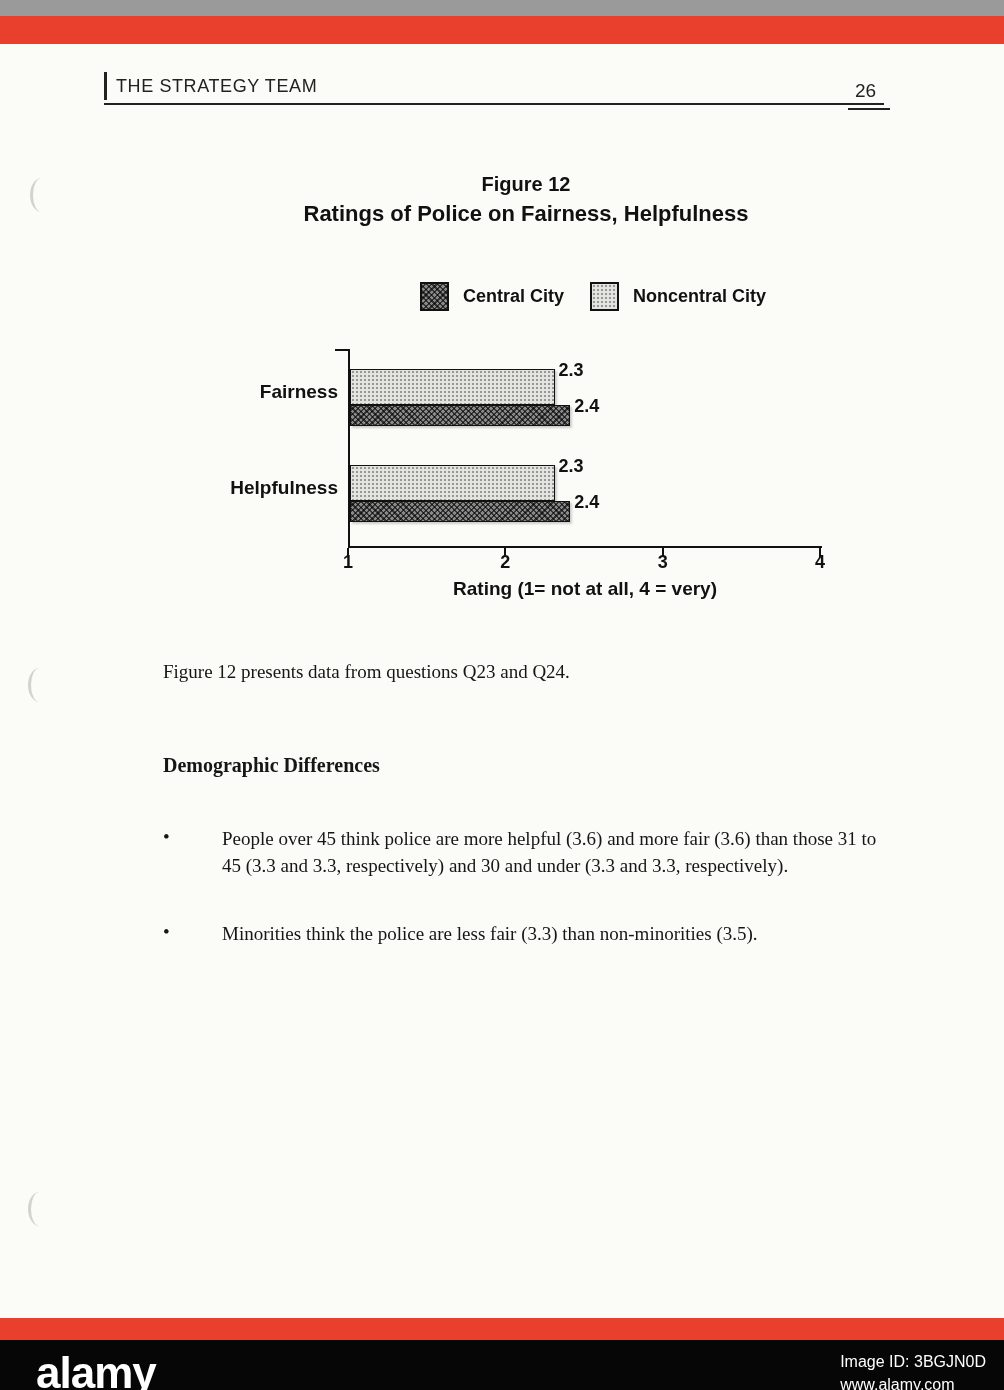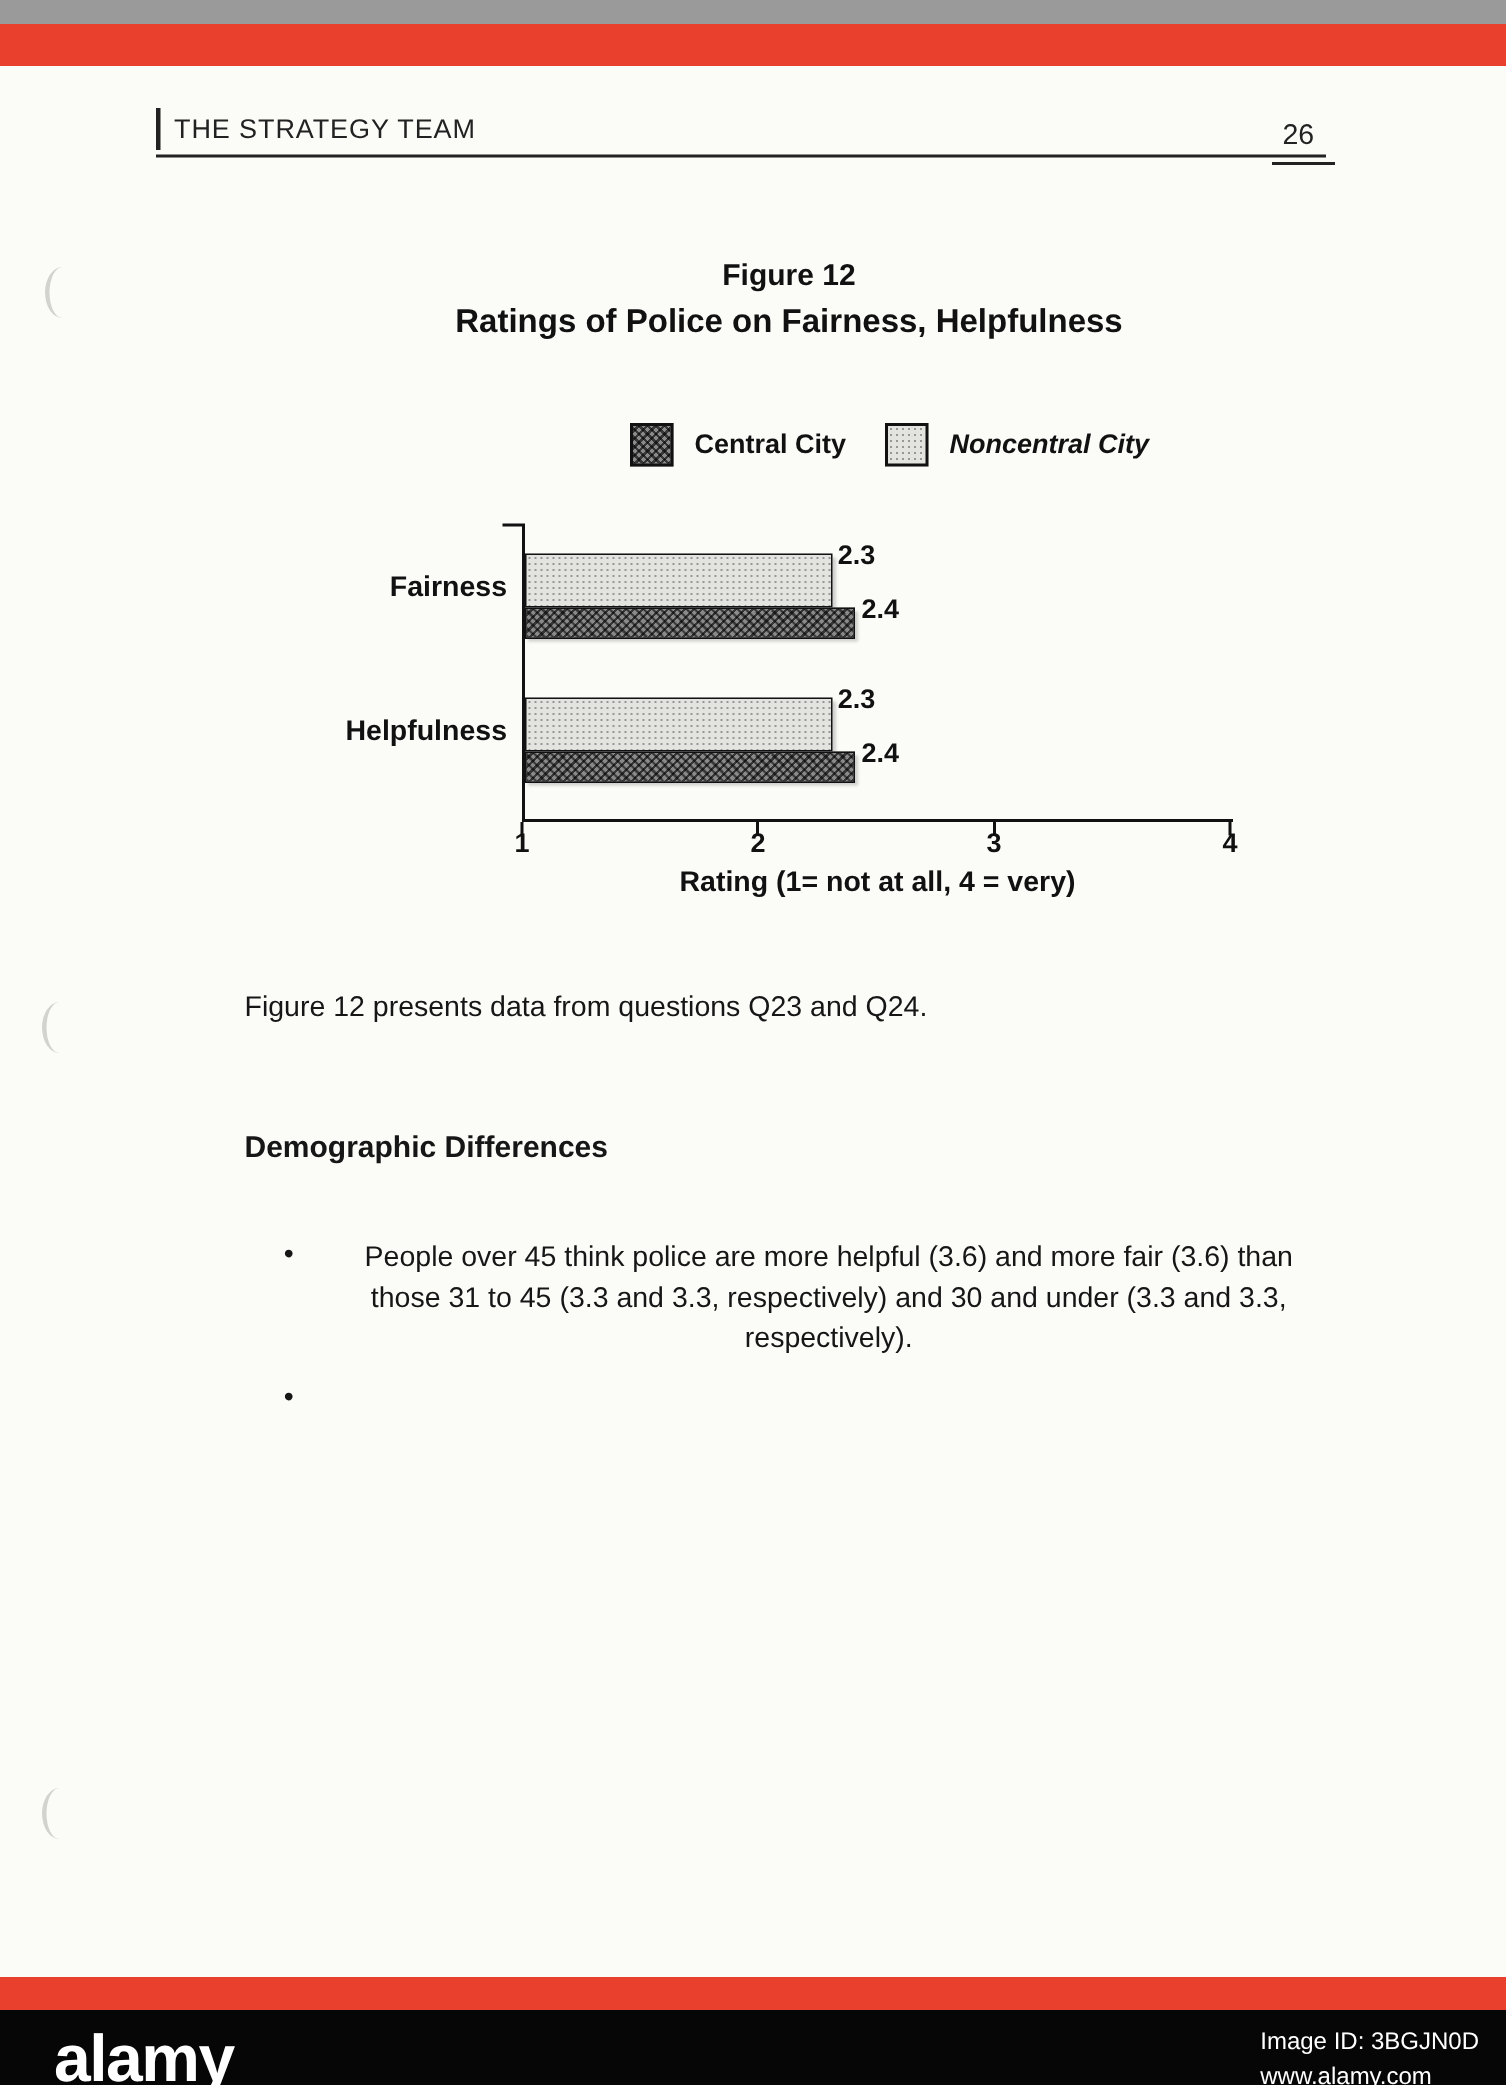--- a/index.html
+++ b/index.html
@@ -24,21 +24,21 @@
   .page-number{left:855px;top:64px;font-size:19px;color:#222;}
   .page-number-rule{left:848px;top:92px;width:42px;height:2px;background:#222;}
 
   
   .fig-label{left:46px;top:157px;width:960px;text-align:center;font-size:20px;font-weight:bold;color:#111;}
   .fig-title{left:46px;top:185px;width:960px;text-align:center;font-size:22px;font-weight:bold;color:#111;}
 
   
   .legend{left:420px;top:266px;display:flex;align-items:center;gap:0;}
   .legend-item{display:flex;align-items:center;gap:14px;}
-  .legend-item + .legend-item{margin-left:26px;font-style:italic;}
+  .legend-item + .legend-item{margin-left:26px;}
   .swatch{width:29px;height:29px;border:2px solid #111;box-sizing:border-box;}
   .legend-label{font-size:18px;font-weight:bold;color:#111;}
 
   .pat-dark{
     background-color:#8a8a8a;
     background-image:
       repeating-linear-gradient(45deg, rgba(0,0,0,.6) 0 1.5px, transparent 1.5px 4px),
       repeating-linear-gradient(-45deg, rgba(0,0,0,.6) 0 1.5px, transparent 1.5px 4px);
   }
   .pat-light{
@@ -54,21 +54,21 @@
   .y-tick{position:absolute;left:-13px;width:13px;height:2px;background:#111;}
   .x-tick{position:absolute;top:199px;width:2px;height:9px;background:#111;margin-left:-1px;}
   .bar{position:absolute;left:2px;border:1.5px solid #111;box-sizing:border-box;box-shadow:2px 2px 2px rgba(0,0,0,.18);}
   .bar-val{position:absolute;left:calc(100% + 5px);top:-10px;font-size:18px;font-weight:bold;color:#111;white-space:nowrap;}
   .cat-label{left:150px;width:188px;text-align:right;font-size:19px;font-weight:bold;color:#111;}
   .xtick-label{position:absolute;transform:translateX(-50%);font-size:18px;font-weight:bold;color:#111;}
   .xtick-row{left:348px;top:536px;width:472px;height:24px;}
   .x-axis-label{left:348px;top:562px;width:474px;text-align:center;font-size:19px;font-weight:bold;color:#111;}
 
   
-  .serif{font-family:Liberation Sans, sans-serif;color:#161616;text-align:center;}
+  .serif{font-family:Liberation Serif, serif;color:#161616;}
   .intro{left:163px;top:645px;font-size:19px;}
   .quote{left:222px;top:697px;width:612px;font-size:19px;font-style:italic;line-height:1.4;}
   .section-heading{left:163px;top:738px;font-size:20px;font-weight:bold;}
   .bullet{display:flex;}
   .bullet-1{left:163px;top:810px;width:720px;}
   .bullet-2{left:163px;top:905px;width:720px;}
   .bullet-dot{width:59px;flex:0 0 59px;font-size:19px;}
   .bullet-text{font-size:19px;line-height:1.42;margin:0;}
 
   
@@ -141,20 +141,21 @@
 
   <div class="abs serif intro">Figure 12 presents data from questions Q23 and Q24.</div>
   <div class="abs serif section-heading">Demographic Differences</div>
 
   <div class="abs serif bullet bullet-1">
     <span class="bullet-dot">•</span>
     <p class="bullet-text">People over 45 think police are more helpful (3.6) and more fair (3.6) than those 31 to 45 (3.3 and 3.3, respectively) and 30 and under (3.3 and 3.3, respectively).</p>
   </div>
   <div class="abs serif bullet bullet-2">
     <span class="bullet-dot">•</span>
+    <p class="bullet-text">Minorities think the police are less fair (3.3) than non-minorities (3.5).</p>
   </div>
 
   <div class="abs arc arc1"></div>
   <div class="abs arc arc2"></div>
   <div class="abs arc arc3"></div>
 
   <div class="abs bottom-red"></div>
   <div class="abs footer-bar">
     <span class="brand">alamy</span>
     <div class="id-box">

